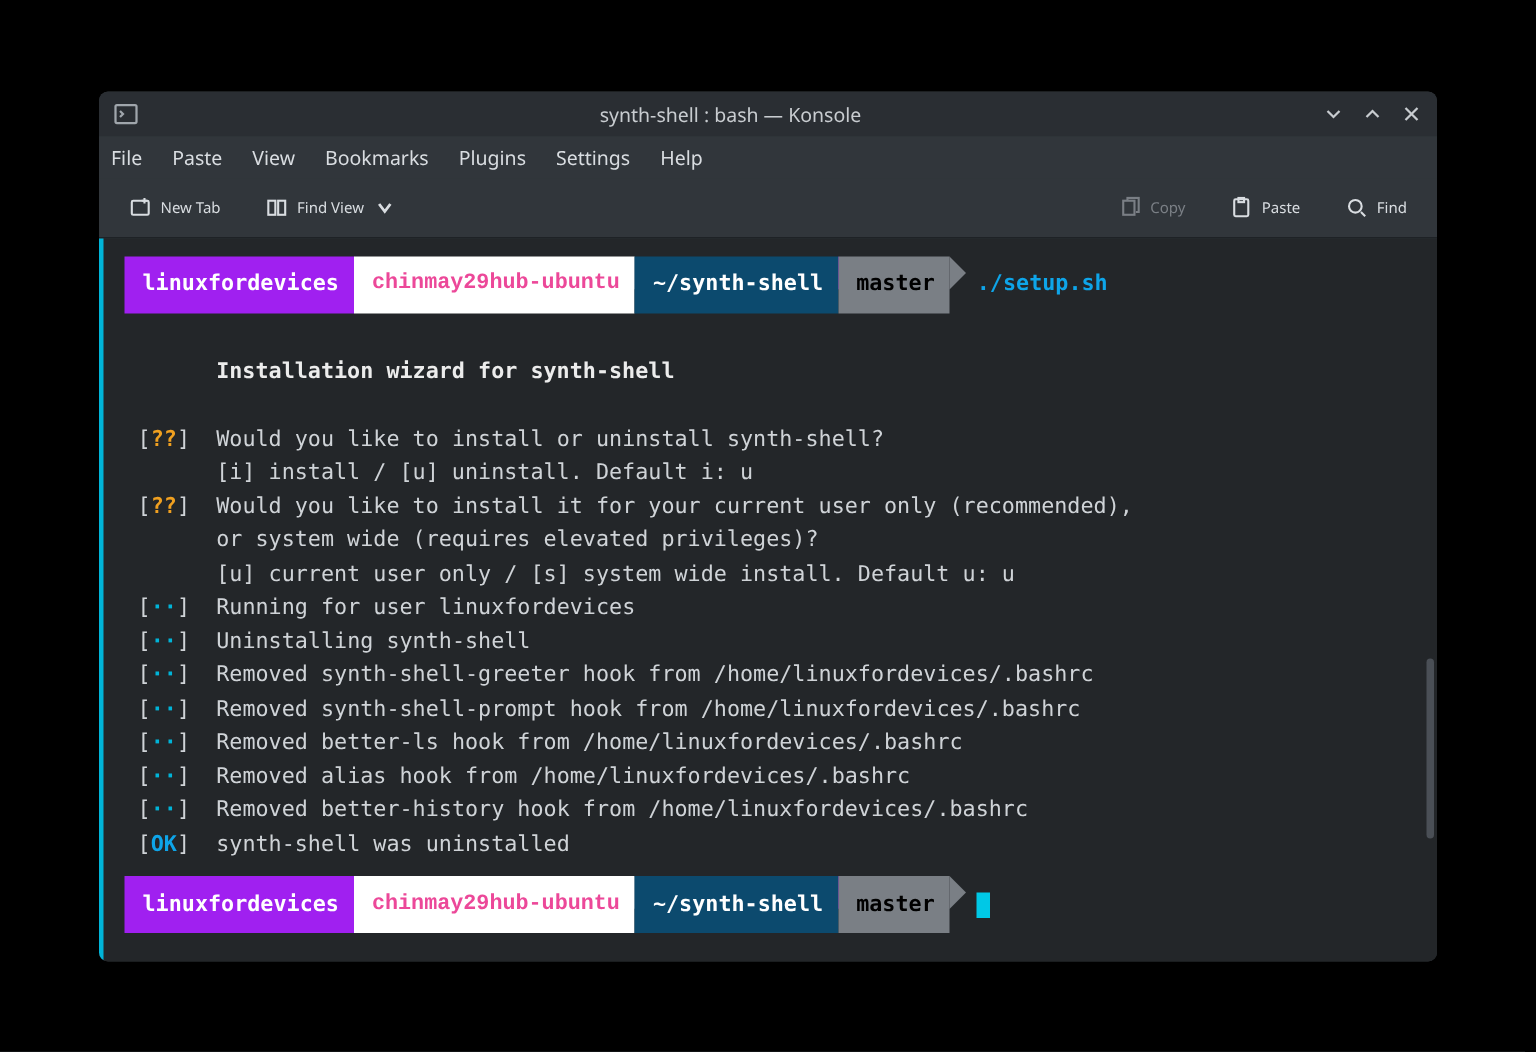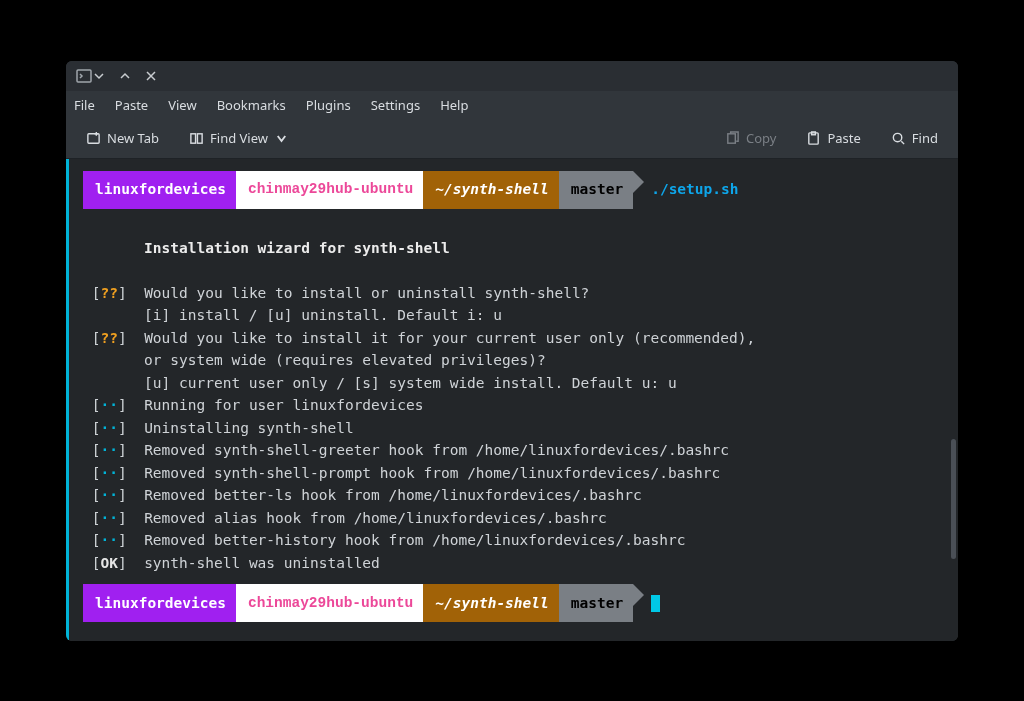--- a/index.html
+++ b/index.html
@@ -47,21 +47,21 @@
   }
   .menubar span { cursor: default; }
   .toolbar {
     height: 40px;
     background: #31363b;
     display: flex;
     align-items:center;
     gap: 14px;
     padding: 0 12px;
     color: #d9dde1;
-    font-size: 13px;
+    font-size: 10px;
     border-bottom: 1px solid #1e2226;
     text-align: center;
   }
   .tb-btn { display:flex; align-items:center; gap:6px; padding:4px 8px; border-radius:3px; }
   .tb-btn svg { width:15px; height:15px; stroke:#d9dde1; fill:none; stroke-width:1.5; }
   .tb-spacer { flex:1; }
   .tb-btn.dim { color:#7a7f85; }
   .tb-btn.dim svg { stroke:#7a7f85; }
   .terminal {
     flex:1;
@@ -81,44 +81,45 @@
     content:"";
     position:absolute; right:-11px; top:0;
     border-left:11px solid currentColor;
     border-top:11px solid transparent;
     border-bottom:11px solid transparent;
   }
   .seg-user { background:#a020f0; color:#a020f0; }
   .seg-user span{ color:#fff; }
   .seg-host { background:#fff; color:#fff; }
   .seg-host span{ color:#ec4899;font-family:Liberation Mono, monospace; }
-  .seg-path { background:#a16207; color:#a020f0;font-style:italic; }
+  .seg-path { background:#0c4a6e; color:#a020f0; }
   .seg-path span{ color:#fff; }
   .seg-branch { background:#7a7f85; color:#7a7f85; }
   .seg-branch span{ color:#000000; }
   .cmd { color:#0ea5e9; margin-left:18px; font-weight:bold; }
   .cursor { display:inline-block; width:9px; height:17px; background:#00c8e6; margin-left:18px; vertical-align:middle; }
   .out { white-space:pre; }
   .br { color:#cfd3d7; }
   .qq { color:#f0a020; font-weight:bold; }
   .dd { color:#00b4d8; font-weight:bold; }
-  .ok { color:#e5e5e5; font-weight:bold; }
+  .ok { color:#0ea5e9; font-weight:bold; }
   .hdr { color:#ececec; font-weight:bold; }
   .scrollbar { position:absolute; right:2px; top:280px; width:5px; height:120px; background:#4a4f56; border-radius:3px; }
 </style>
 </head>
 <body>
 
 <div class="window">
 
   <div class="titlebar">
     <svg class="app-icon" viewBox="0 0 16 16">
         <rect x="1" y="2" width="14" height="12" rx="1"></rect>
         <path d="M4 6 6 8 4 10"></path>
       </svg>
+    <span class="title-text">synth-shell : bash — Konsole</span>
     <div class="win-ctl">
       <svg viewBox="0 0 14 14">
           <path d="M3 5 7 9 11 5"></path>
         </svg>
       <svg viewBox="0 0 14 14">
           <path d="M3 9 7 5 11 9"></path>
         </svg>
       <svg viewBox="0 0 14 14">
           <path d="M3 3 11 11 M11 3 3 11"></path>
         </svg>

